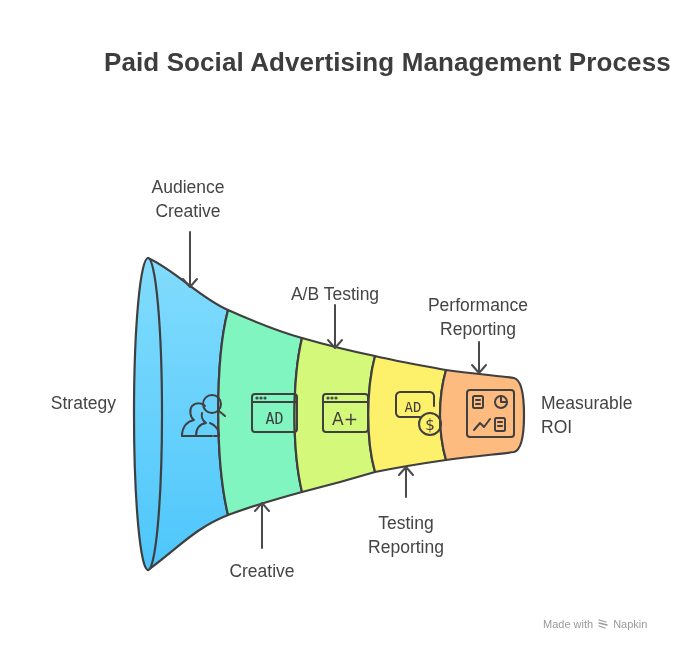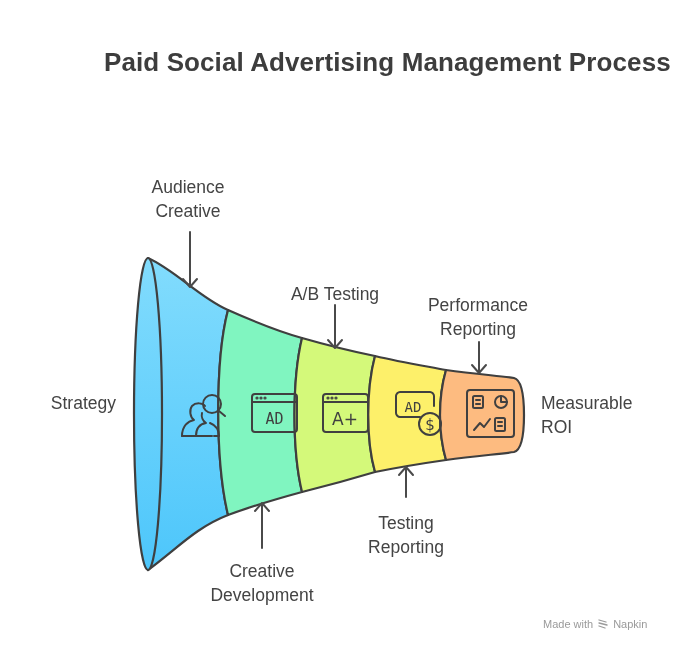--- a/index.html
+++ b/index.html
@@ -135,21 +135,20 @@
 </div>
 <div class="label right" style="left:16px; top:391px; width:100px;">
   <span>Strategy</span>
 </div>
 <div class="label" style="left:541px; top:391px;">
   <span>Measurable</span>
   <span>ROI</span>
 </div>
 <div class="label center" style="left:200px; top:559px; width:124px;">
   <span>Creative</span>
-  <span>Development</span>
 </div>
 <div class="label center" style="left:350px; top:511px; width:112px;">
   <span>Testing</span>
   <span>Reporting</span>
 </div>
 
 <div class="footer">
   <span>Made with</span>
   <svg width="12" height="12" viewBox="0 0 12 12">
     <g stroke="#9a9a9a" stroke-width="1.3" fill="none" stroke-linecap="round">

